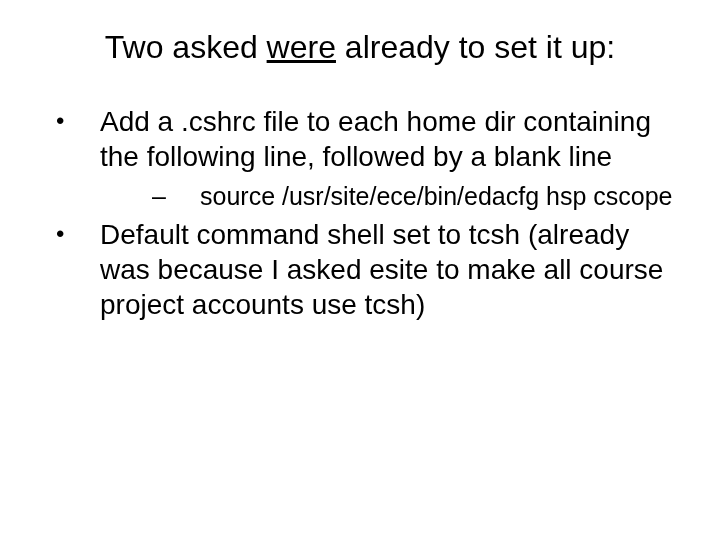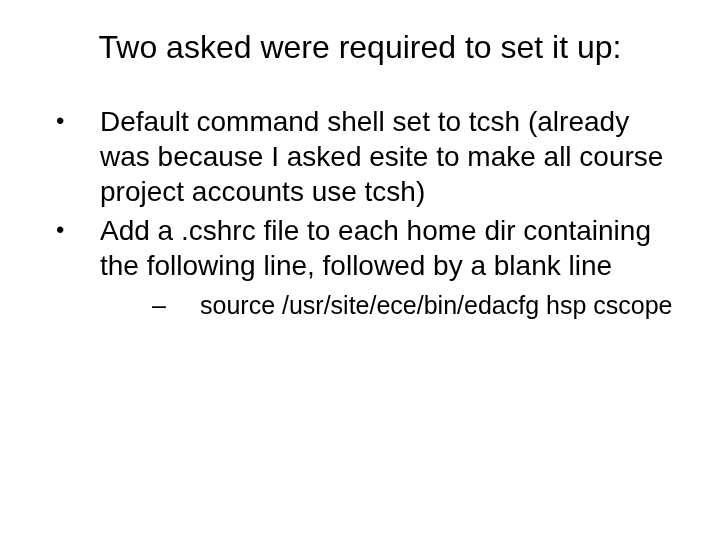--- a/index.html
+++ b/index.html
@@ -10,20 +10,21 @@
     color: #000000;
     padding: 28px 40px 28px 40px;
   }
   .title {
     font-size: 32px;
     text-align: center;
     margin-bottom: 38px;
     line-height: 1.2;
   }
   .title .underline {
+    text-decoration: underline;
   }
   .bullets {
     list-style: none;
     padding-left: 0;
   }
   .bullets > li {
     position: relative;
     padding-left: 60px;
     font-size: 28px;
     line-height: 1.25;
@@ -53,28 +54,28 @@
     position: absolute;
     left: 52px;
     top: 0;
     font-size: 25px;
   }
 </style>
 </head>
 <body>
 
 <div class="title">
-  <span>Two asked </span><span class="underline">were</span><span> required to set it up:</span>
+  <span>Two asked </span><span class="underline">were</span><span> already to set it up:</span>
 </div>
 
 <ul class="bullets">
-  <li>
-    <span>Default command shell set to tcsh (already was because I asked esite to make all course project accounts use tcsh)</span>
-  </li>
   <li>
     <span>Add a .cshrc file to each home dir containing the following line, followed by a blank line</span>
     <ul class="sub">
       <li>
         <span>source /usr/site/ece/bin/edacfg hsp cscope</span>
       </li>
     </ul>
   </li>
+  <li>
+    <span>Default command shell set to tcsh (already was because I asked esite to make all course project accounts use tcsh)</span>
+  </li>
 </ul>
 
 </body></html>

